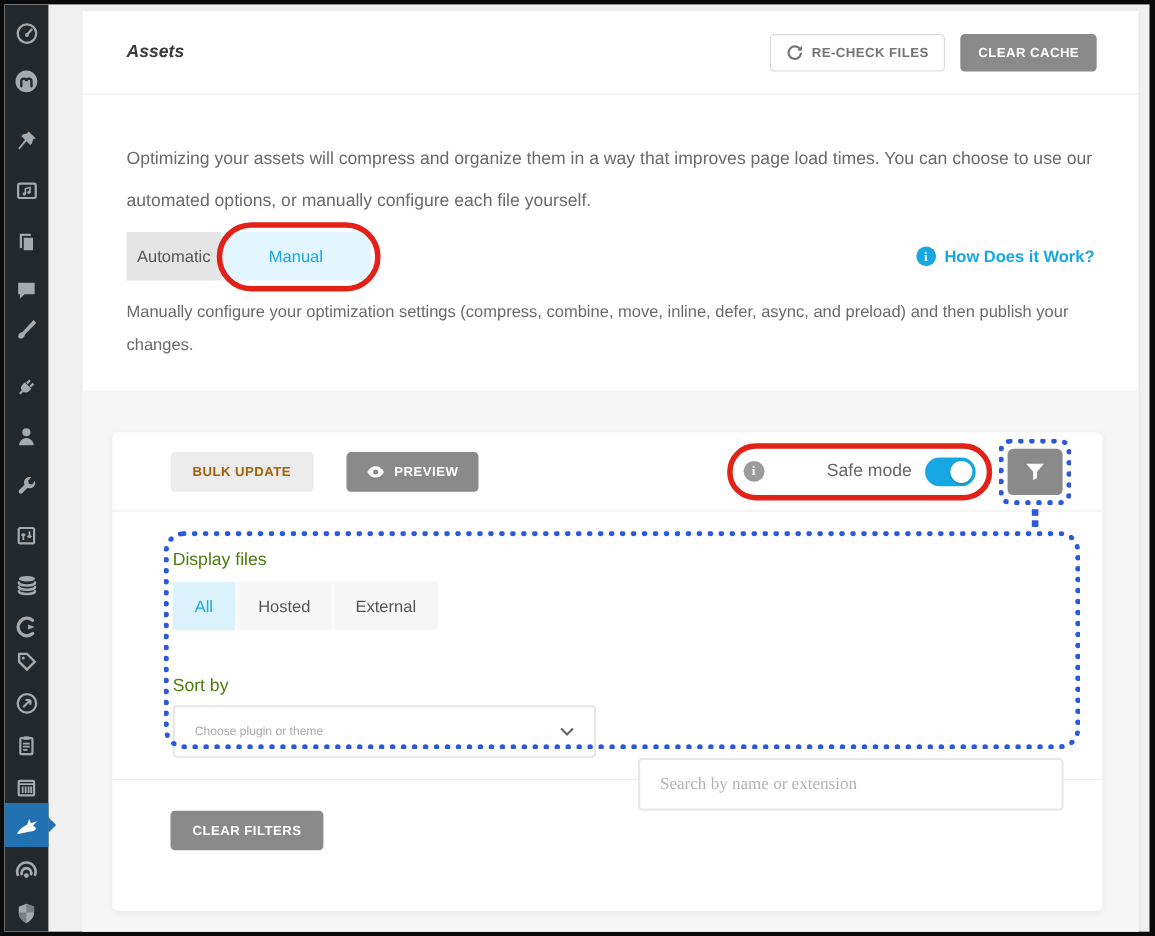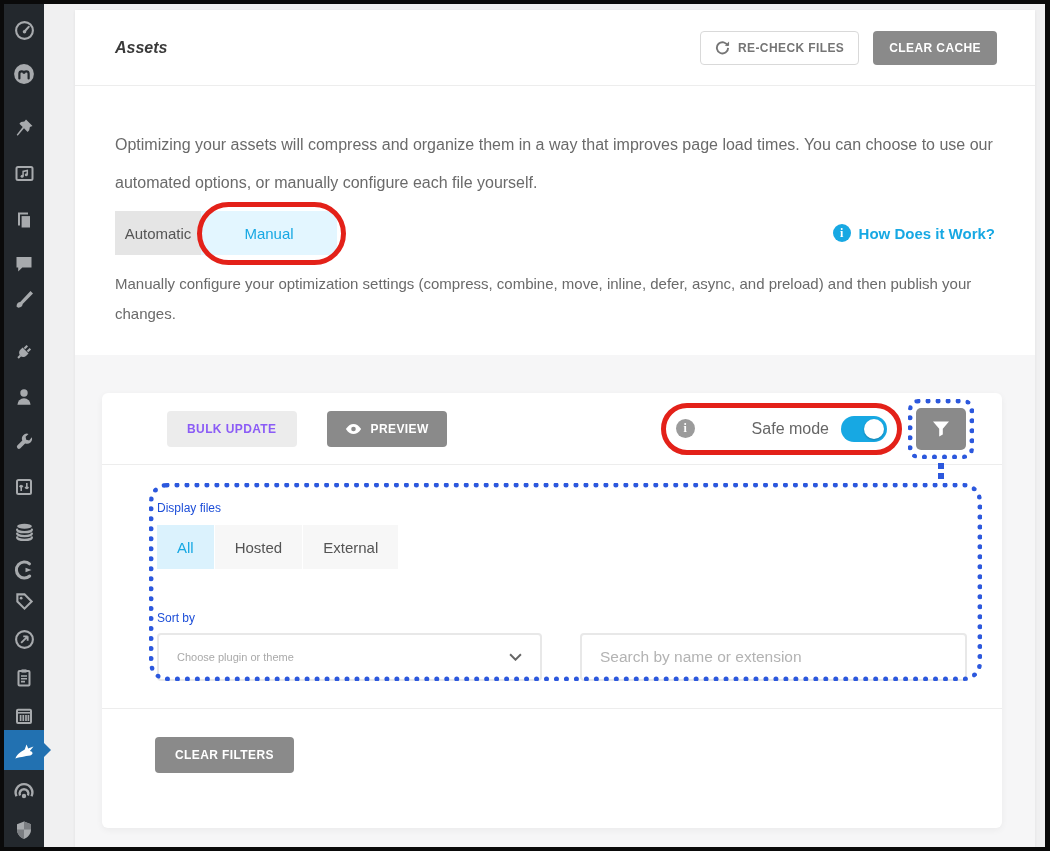--- a/index.html
+++ b/index.html
@@ -46,44 +46,44 @@
     font-size:12px; font-weight:bold; font-family:"Liberation Serif", serif; flex:none; }
   .info-blue { width:18px; height:18px; background:#17a8e3; }
   .info-gray { width:19px; height:19px; background:#9b9b9b; }
   .manual-desc { font-size:15px; line-height:2; color:#6a6a6a; margin-top:14px; padding-bottom:26px; max-width:900px; }
 
   .section-gray { flex:1; background:#f6f6f7; padding:38px 33px 0 27px; }
   .inner-card { background:#fff; border-radius:6px; box-shadow:0 2px 7px rgba(0,0,0,.05);
     height:435px; display:flex; flex-direction:column; }
 
   .toolbar { flex:none; height:72px; display:flex; align-items:center; padding:0 36px 0 53px; border-bottom:1px solid #ededed; }
-  .btn-disabled { height:36px; background:#ececec; color:#8b5cf6; padding:0 20px; cursor:default;margin-left:12px; }
+  .btn-disabled { height:36px; background:#ececec; color:#a16207; padding:0 20px; cursor:default; }
   .btn-preview { margin-left:30px; height:36px; gap:9px; padding:0 18px; }
   .safe-mode { margin-left:auto; margin-right:8px; position:relative; display:flex; align-items:center; gap:12px; padding:13px 15px; }
   .annot-safe { left:0; right:0; top:0; bottom:0; border-radius:28px; }
   .safe-label { font-size:16px; color:#666;margin-left:45px; }
   .toggle { position:relative; width:46px; height:26px; border-radius:13px; background:#17a8e3; cursor:pointer; flex:none; }
   .knob { position:absolute; right:3px; top:3px; width:20px; height:20px; border-radius:50%; background:#fff; box-shadow:0 1px 2px rgba(0,0,0,.25); }
   .filter-wrap { position:relative; margin-left:6px; z-index:5; }
   .btn-filter { width:50px; height:42px; border-radius:5px; padding:0; }
   .annot-blue-filter { position:absolute; left:-8px; right:-8px; top:-9px; bottom:-9px;
     border:5px dotted #2c58dd; border-radius:10px; pointer-events:none; }
   .tail-dot { position:absolute; left:50%; margin-left:-3px; width:6px; height:6px; background:#2c58dd; }
 
   .filter-section { flex:none; height:244px; border-bottom:1px solid #ededed; position:relative; padding:36px 0 0 55px; }
-  .field-label { font-size:12px; color:#1d4ed8; margin-bottom:10px; }
+  .field-label { font-size:16px; color:#4d7c0f; margin-bottom:10px; }
   .seg-tabs { display:flex; gap:1px; margin-bottom:42px; }
   .seg { height:44px; display:flex; align-items:center; justify-content:center; padding:0 20px; border:none;
     font-family:inherit; font-size:15px; font-weight:500; background:#f7f7f7; color:#545454; cursor:pointer; }
   .seg.active { background:#dbf2fd; color:#17a8e3; }
   .inputs-row { display:flex; gap:38px; }
   .select { width:385px; height:48px; background:#fff; border:2px solid #e8e8e8; border-radius:4px;
     display:flex; align-items:center; justify-content:space-between; padding:0 18px; color:#a9a9a9; font-size:11px; cursor:pointer; }
   .search-input { width:387px; height:48px; border:2px solid #e8e8e8; border-radius:4px; padding:0 18px;
-    font-family:Liberation Sans, sans-serif; font-size:15.5px; color:#555; outline:none; }
+    font-family:Liberation Serif, serif; font-size:15.5px; color:#555; outline:none;margin-top:48px; }
   .search-input::placeholder { color:#b3b3b3; }
   .annot-blue-area { position:absolute; left:47px; top:18px; width:833px; height:198px;
     border:5px dotted #2c58dd; border-radius:18px; pointer-events:none; }
 
   .panel-footer { flex:1; display:flex; align-items:flex-start; padding:28px 0 0 53px; }
   .btn-clear-filters { height:36px; padding:0 20px; }
 </style>
 </head>
 <body>
 

